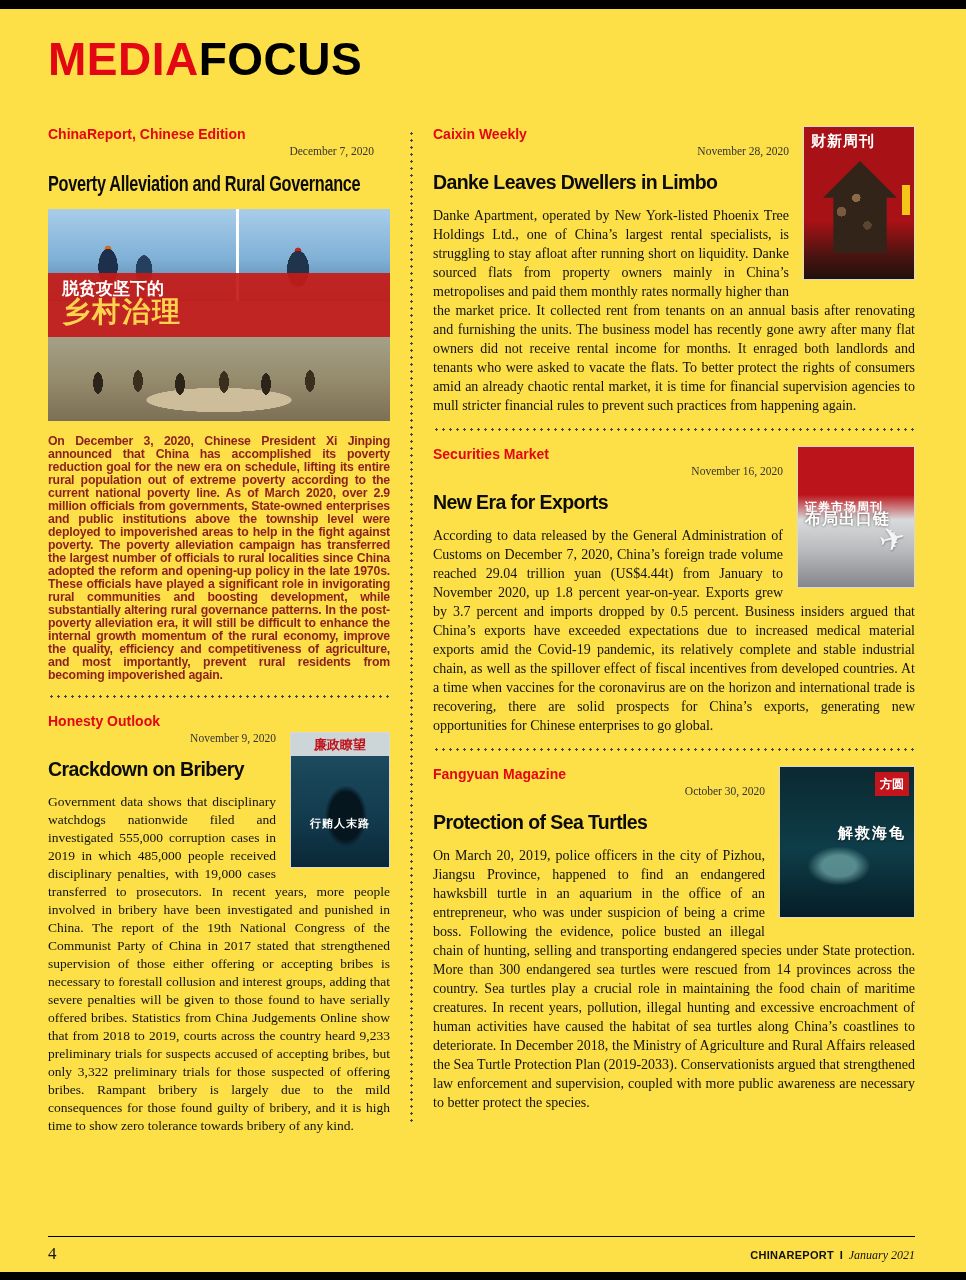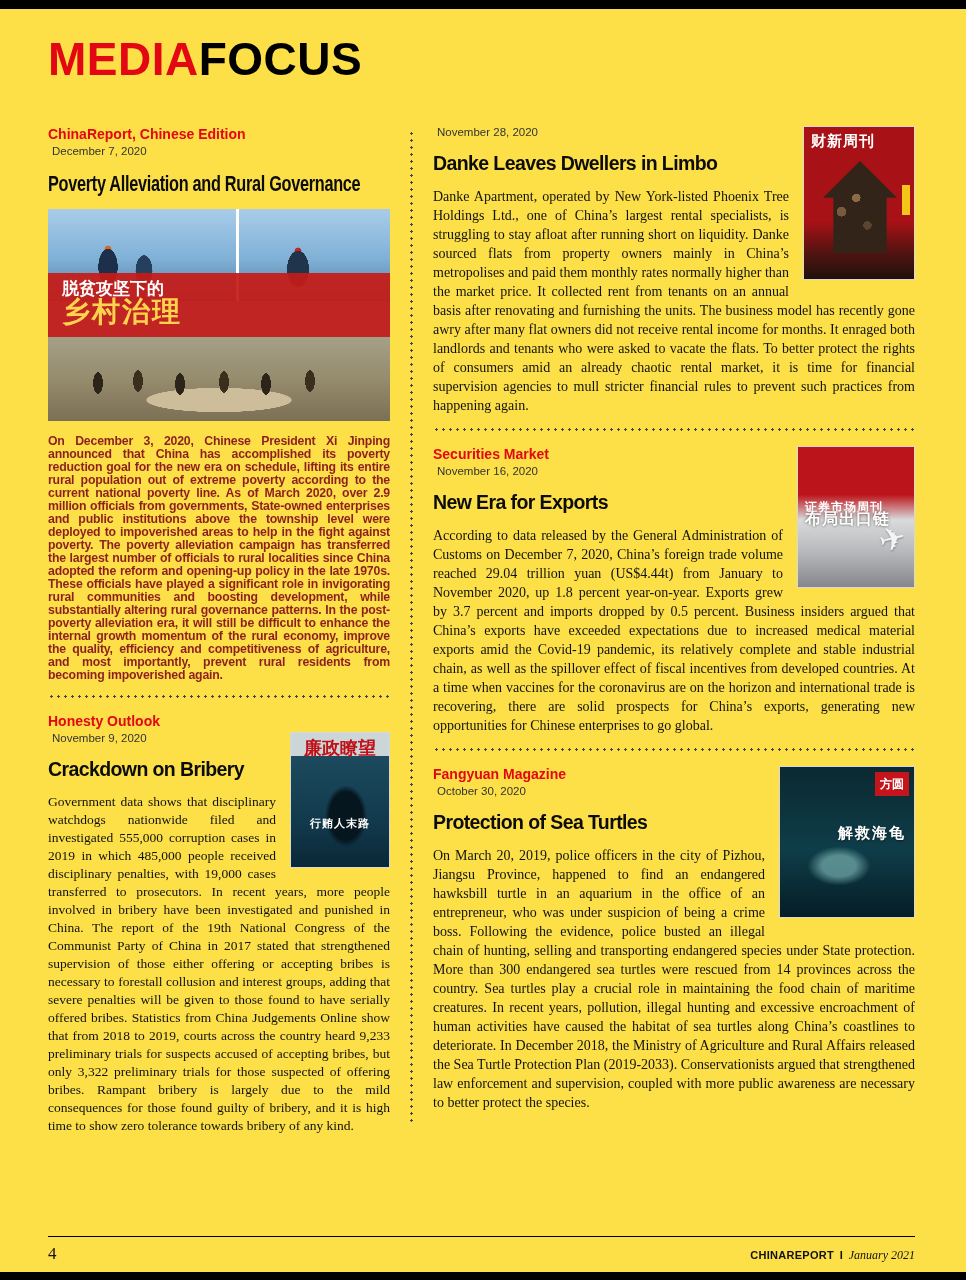--- a/index.html
+++ b/index.html
@@ -37,22 +37,23 @@
     height:3px;margin:13px 0 15px;
     background-image:radial-gradient(circle,#444 1.1px,transparent 1.4px);
     background-size:7px 3px;background-repeat:repeat-x;background-position:0 50%;
   }
 
   .kicker{
     font-family:"Liberation Sans",sans-serif;font-weight:bold;
     font-size:14px;color:var(--accent-red);margin:0 0 3px;
   }
   .date{
-    font-family:Liberation Sans, sans-serif;font-size:11.5px;color:#333;
-    margin:0 4px 15px;
+    font-family:Liberation Serif, serif;font-size:11.5px;color:#333;
+    margin:0 16px 15px;
+    text-align:right;
   }
   .title{
     font-family:"Liberation Sans",sans-serif;font-weight:bold;color:#0c0c0c;
     font-size:19.5px;letter-spacing:-.6px;line-height:1.08;margin:0 0 13px;
   }
   .title-condensed{
     font-size:22px;letter-spacing:-.4px;white-space:nowrap;
     transform:scaleX(.74);transform-origin:left center;
   }
   .body-text{
@@ -97,21 +98,21 @@
       linear-gradient(180deg,#a4a087 0%,#968b6d 50%,#7b7055 100%);
   }
 
   
   .cover{float:right;position:relative;overflow:hidden;margin:0 0 8px 14px;border:1px solid #d8d8d8;box-sizing:border-box;}
   .cjk{font-family:"DejaVu Sans",sans-serif;}
 
   .cover-honesty{width:100px;height:136px;background:
       radial-gradient(ellipse 30px 44px at 56% 62%,#06161f 55%,transparent 70%),
       linear-gradient(180deg,#ccd6d8 0%,#ccd6d8 17%,#1d4a5e 17%,#123a4d 65%,#0a2836 100%);}
-  .cover-honesty .cv-mast{position:absolute;top:3px;left:0;right:0;text-align:center;color:#c01018;font-weight:bold;font-size:18px;}
+  .cover-honesty .cv-mast{position:absolute;top:3px;left:0;right:0;text-align:center;color:#c01018;font-weight:bold;font-size:13px;}
   .cover-honesty .cv-head{position:absolute;top:62%;left:0;right:0;text-align:center;color:#fff;font-weight:bold;font-size:11px;letter-spacing:1px;}
 
   .cover-caixin{width:112px;height:154px;background:linear-gradient(180deg,#a81116 0%,#a81116 62%,#4a1410 85%,#20100c 100%);}
   .cover-caixin .cv-mast{position:absolute;top:5px;left:7px;color:#fff;font-weight:bold;font-size:15px;letter-spacing:1px;}
   .cv-house{
     position:absolute;left:19px;top:34px;width:74px;height:92px;
     background:
       radial-gradient(circle 7px at 25% 55%,#7a5a3c 70%,transparent 71%),
       radial-gradient(circle 6px at 60% 70%,#5a4630 70%,transparent 71%),
       radial-gradient(circle 6px at 45% 40%,#8a6a48 70%,transparent 71%),
@@ -195,20 +196,21 @@
       <div class="vsep"></div>
 
       <div class="col-right">
 
         <div class="article">
           <div class="cover cover-caixin cjk">
             <div class="cv-mast">财新周刊</div>
             <div class="cv-house"></div>
             <div class="cv-tag"></div>
           </div>
+          <p class="kicker">Caixin Weekly</p>
           <p class="date">November 28, 2020</p>
           <h2 class="title">Danke Leaves Dwellers in Limbo</h2>
           <p class="body-text">Danke Apartment, operated by New York-listed Phoenix Tree Holdings Ltd., one of China’s largest rental specialists, is struggling to stay afloat after running short on liquidity. Danke sourced flats from property owners mainly in China’s metropolises and paid them monthly rates normally higher than the market price. It collected rent from tenants on an annual basis after renovating and furnishing the units. The business model has recently gone awry after many flat owners did not receive rental income for months. It enraged both landlords and tenants who were asked to vacate the flats. To better protect the rights of consumers amid an already chaotic rental market, it is time for financial supervision agencies to mull stricter financial rules to prevent such practices from happening again.</p>
         </div>
 
         <div class="hsep"></div>
 
         <div class="article">
           <div class="cover cover-securities cjk">
             <div class="cv-mast">证券市场周刊</div>

